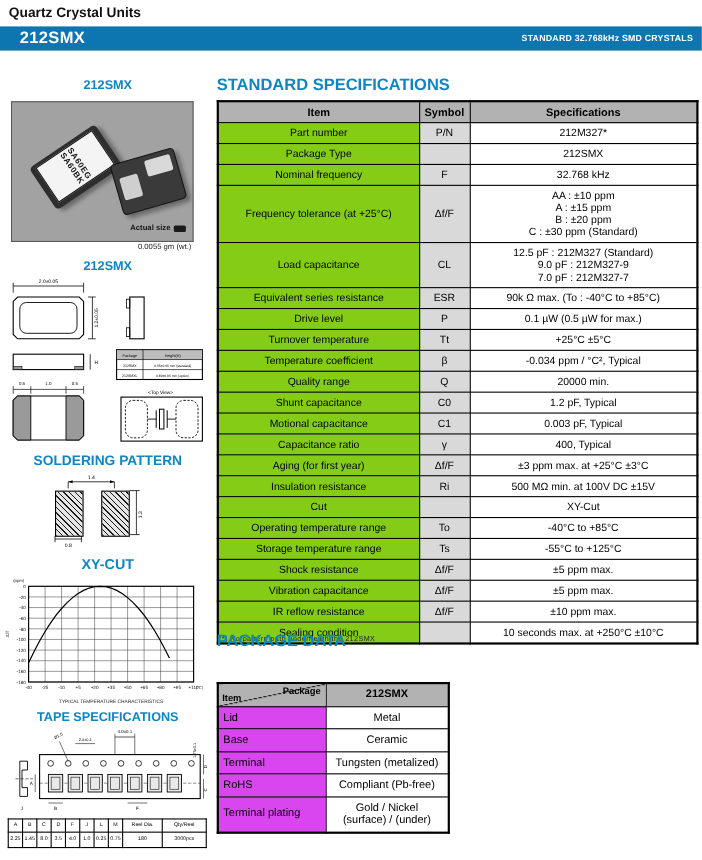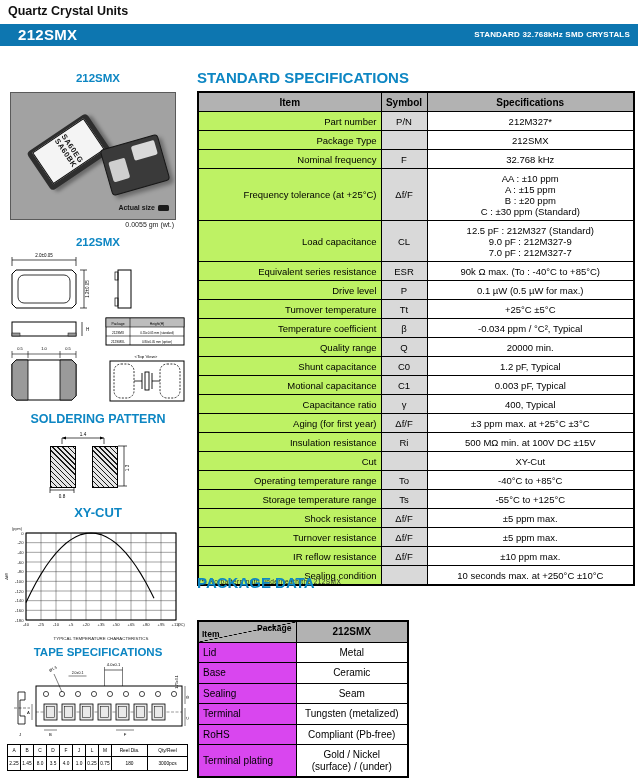--- a/index.html
+++ b/index.html
@@ -26,21 +26,21 @@
   .crystal-b .pad1{position:absolute;right:4px;top:4px;width:24px;height:15px;background:#d9d9d9;border-radius:2px;}
   .crystal-b .pad2{position:absolute;left:4px;top:13px;width:17px;height:21px;background:#cfcfcf;border-radius:2px;}
   .actual-size{position:absolute;right:6px;bottom:8px;display:flex;align-items:center;gap:3px;font-size:7px;font-weight:bold;color:#161616;}
   .size-chip{display:inline-block;width:11px;height:6px;background:#1b1b1b;border-radius:1.5px;}
   .weight{left:10px;top:221px;width:164px;text-align:right;font-size:7px;color:#222;}
   
   .spec-table{position:absolute;left:197px;top:91px;width:436px;border-collapse:collapse;table-layout:fixed;
               font-size:9.5px;line-height:11px;border:2px solid #000;}
   .spec-table th,.spec-table td{border:1px solid #000;padding:3.5px 4px;vertical-align:middle;}
   .spec-table th{background:#b2b2b2;font-size:10px;}
-  .c-item{background:#bef264;text-align:right;}
+  .c-item{background:#84cc16;text-align:center;}
   .c-sym{background:#d9d9d9;text-align:center;}
   .c-val{text-align:center;}
   .footnote{left:199px;top:578px;font-size:6.5px;letter-spacing:.4px;color:#222;}
   .pkg-title{left:197px;top:574px;font-size:15px;}
   .specs-title{left:197px;top:69px;font-size:15px;}
   .pkg-table{position:absolute;left:197px;top:620px;width:210px;border-collapse:collapse;table-layout:fixed;
              font-size:10px;line-height:11.5px;border:2px solid #000;}
   .pkg-table td,.pkg-table th{border:1px solid #000;padding:4px 4px;vertical-align:middle;}
   .pkg-head{background:#b2b2b2;font-weight:bold;text-align:center;}
   .diag-cell{position:relative;height:14px;background-color:#b2b2b2;padding:0 !important;
@@ -487,21 +487,21 @@
           </td>
         </tr>
         <tr>
           <td class="c-item">Shock resistance</td>
           <td class="c-sym">Δf/F</td>
           <td class="c-val">
             <div>±5 ppm max.</div>
           </td>
         </tr>
         <tr>
-          <td class="c-item">Turnover resistance</td>
+          <td class="c-item">Vibration capacitance</td>
           <td class="c-sym">Δf/F</td>
           <td class="c-val">
             <div>±5 ppm max.</div>
           </td>
         </tr>
         <tr>
           <td class="c-item">IR reflow resistance</td>
           <td class="c-sym">Δf/F</td>
           <td class="c-val">
             <div>±10 ppm max.</div>
@@ -542,26 +542,20 @@
             <div>Metal</div>
           </td>
         </tr>
         <tr>
           <td class="p-item">Base</td>
           <td class="p-val">
             <div>Ceramic</div>
           </td>
         </tr>
         <tr>
-          <td class="p-item">Sealing</td>
-          <td class="p-val">
-            <div>Seam</div>
-          </td>
-        </tr>
-        <tr>
           <td class="p-item">Terminal</td>
           <td class="p-val">
             <div>Tungsten (metalized)</div>
           </td>
         </tr>
         <tr>
           <td class="p-item">RoHS</td>
           <td class="p-val">
             <div>Compliant (Pb-free)</div>
           </td>

